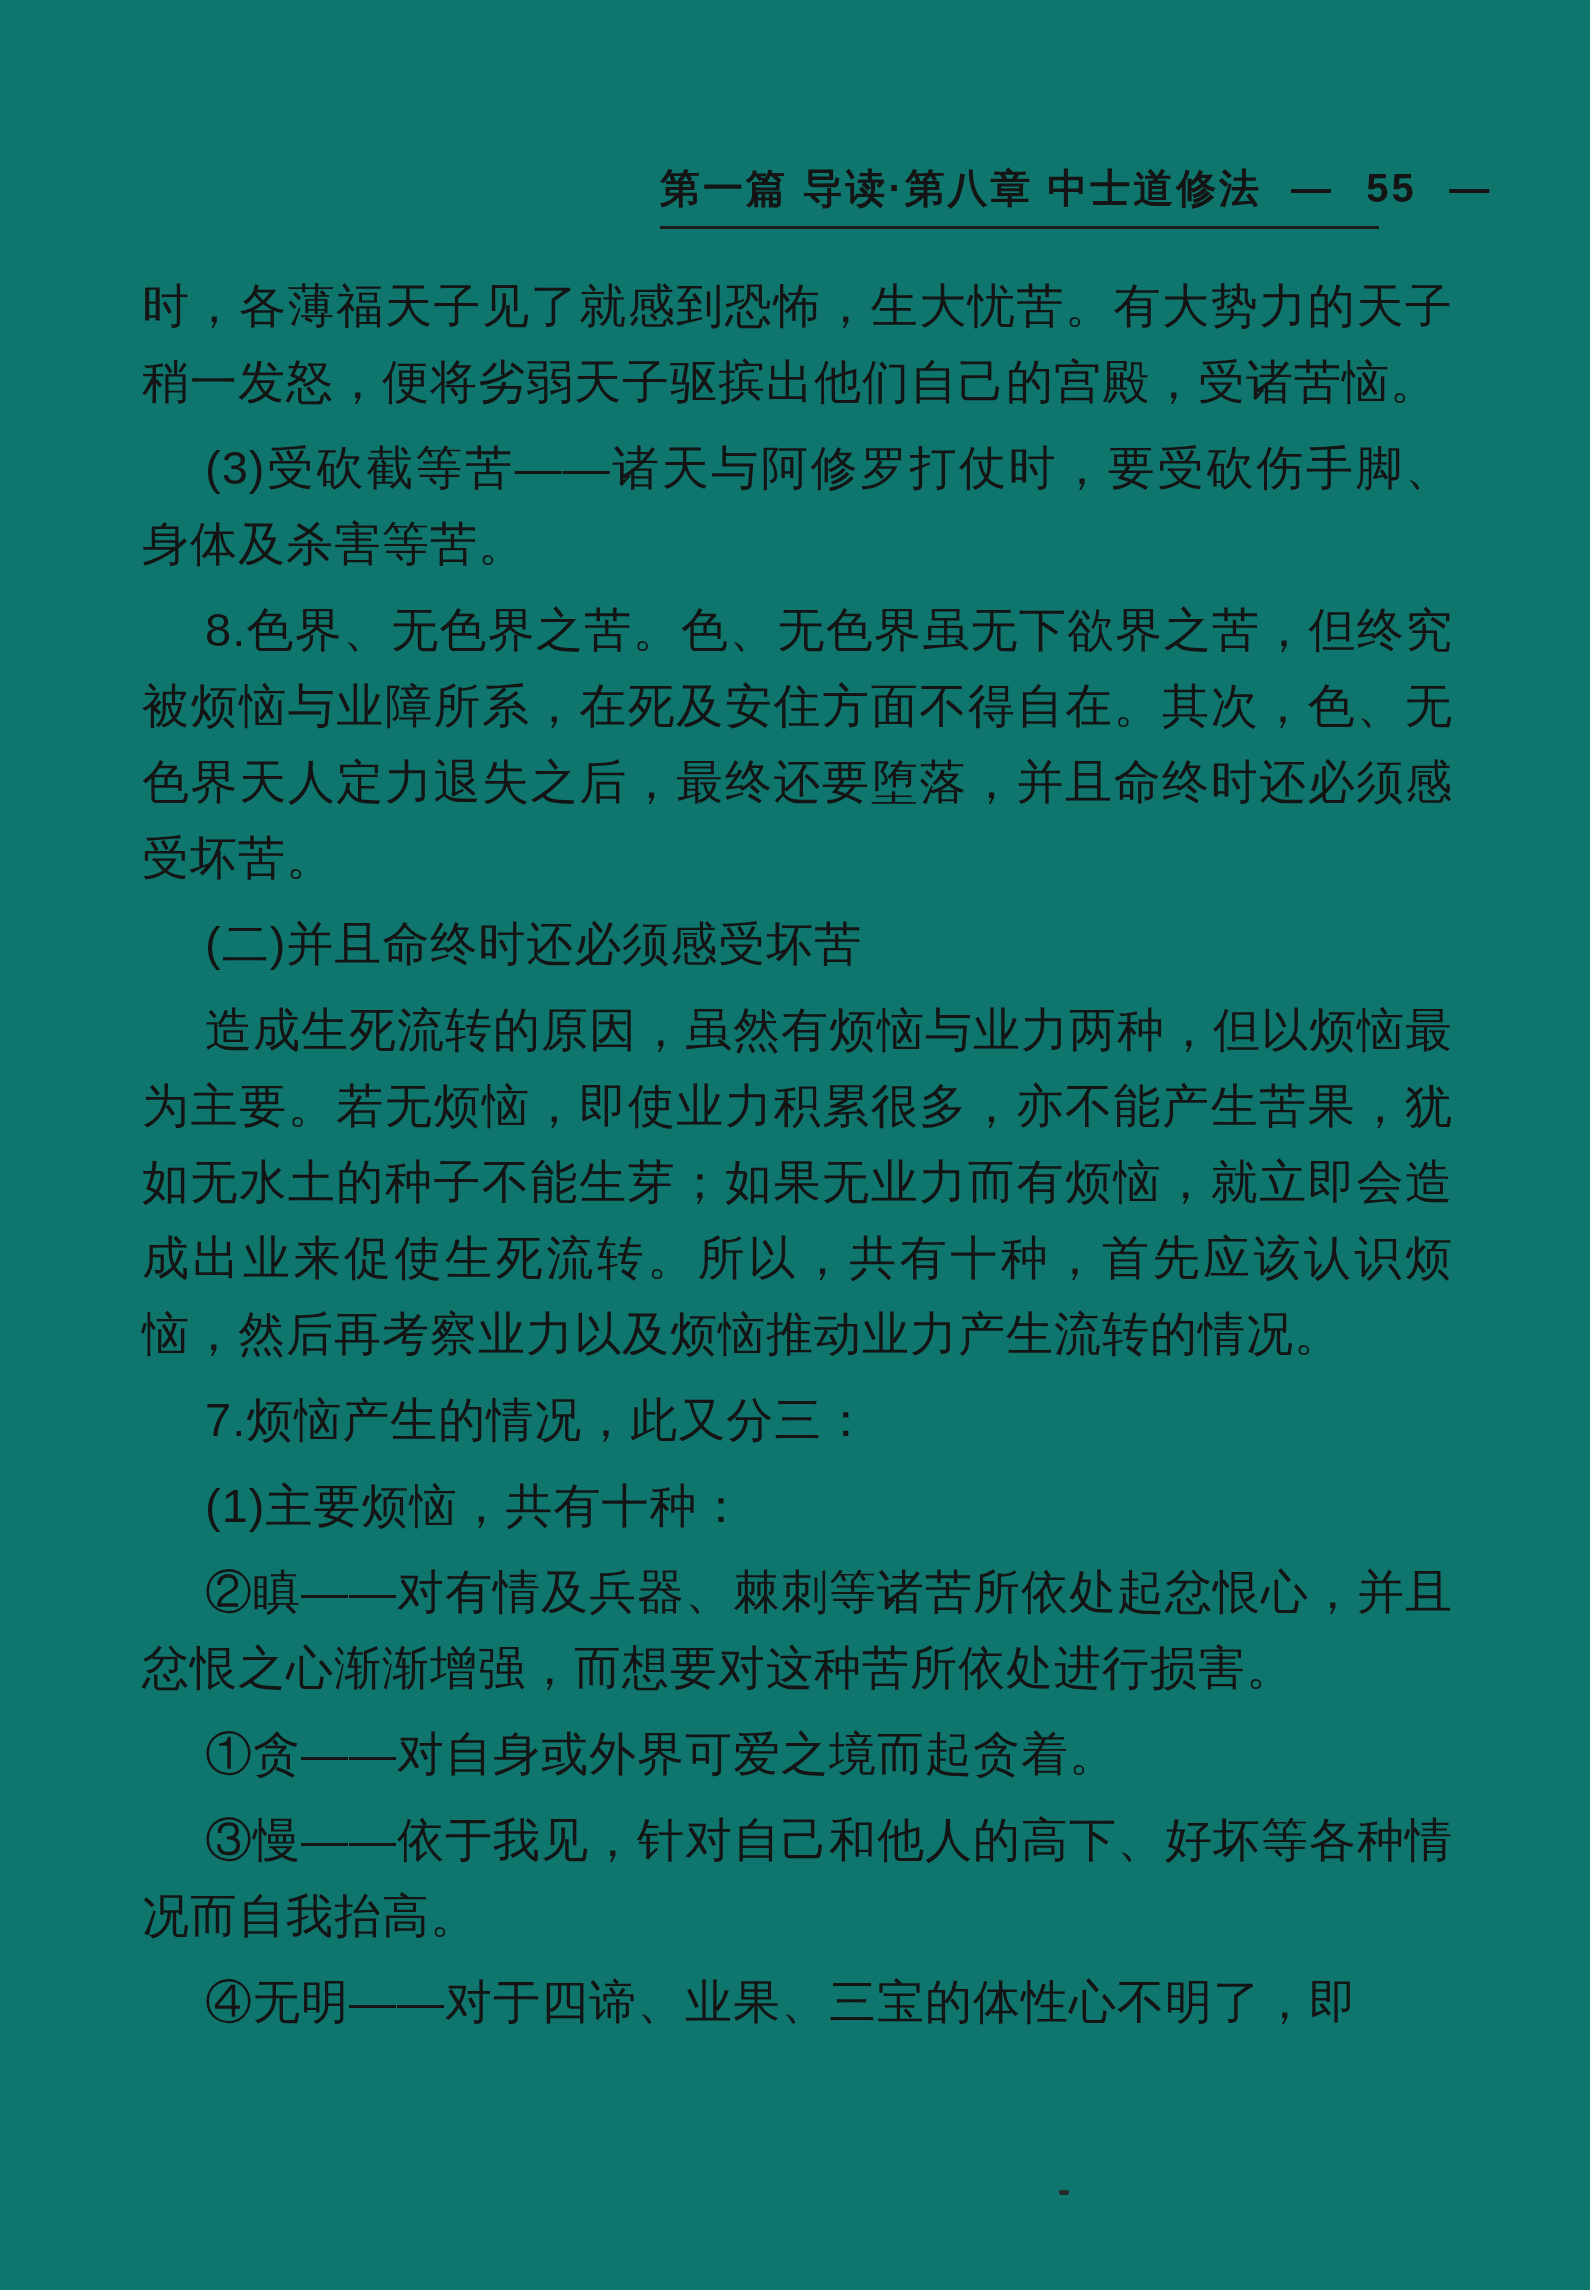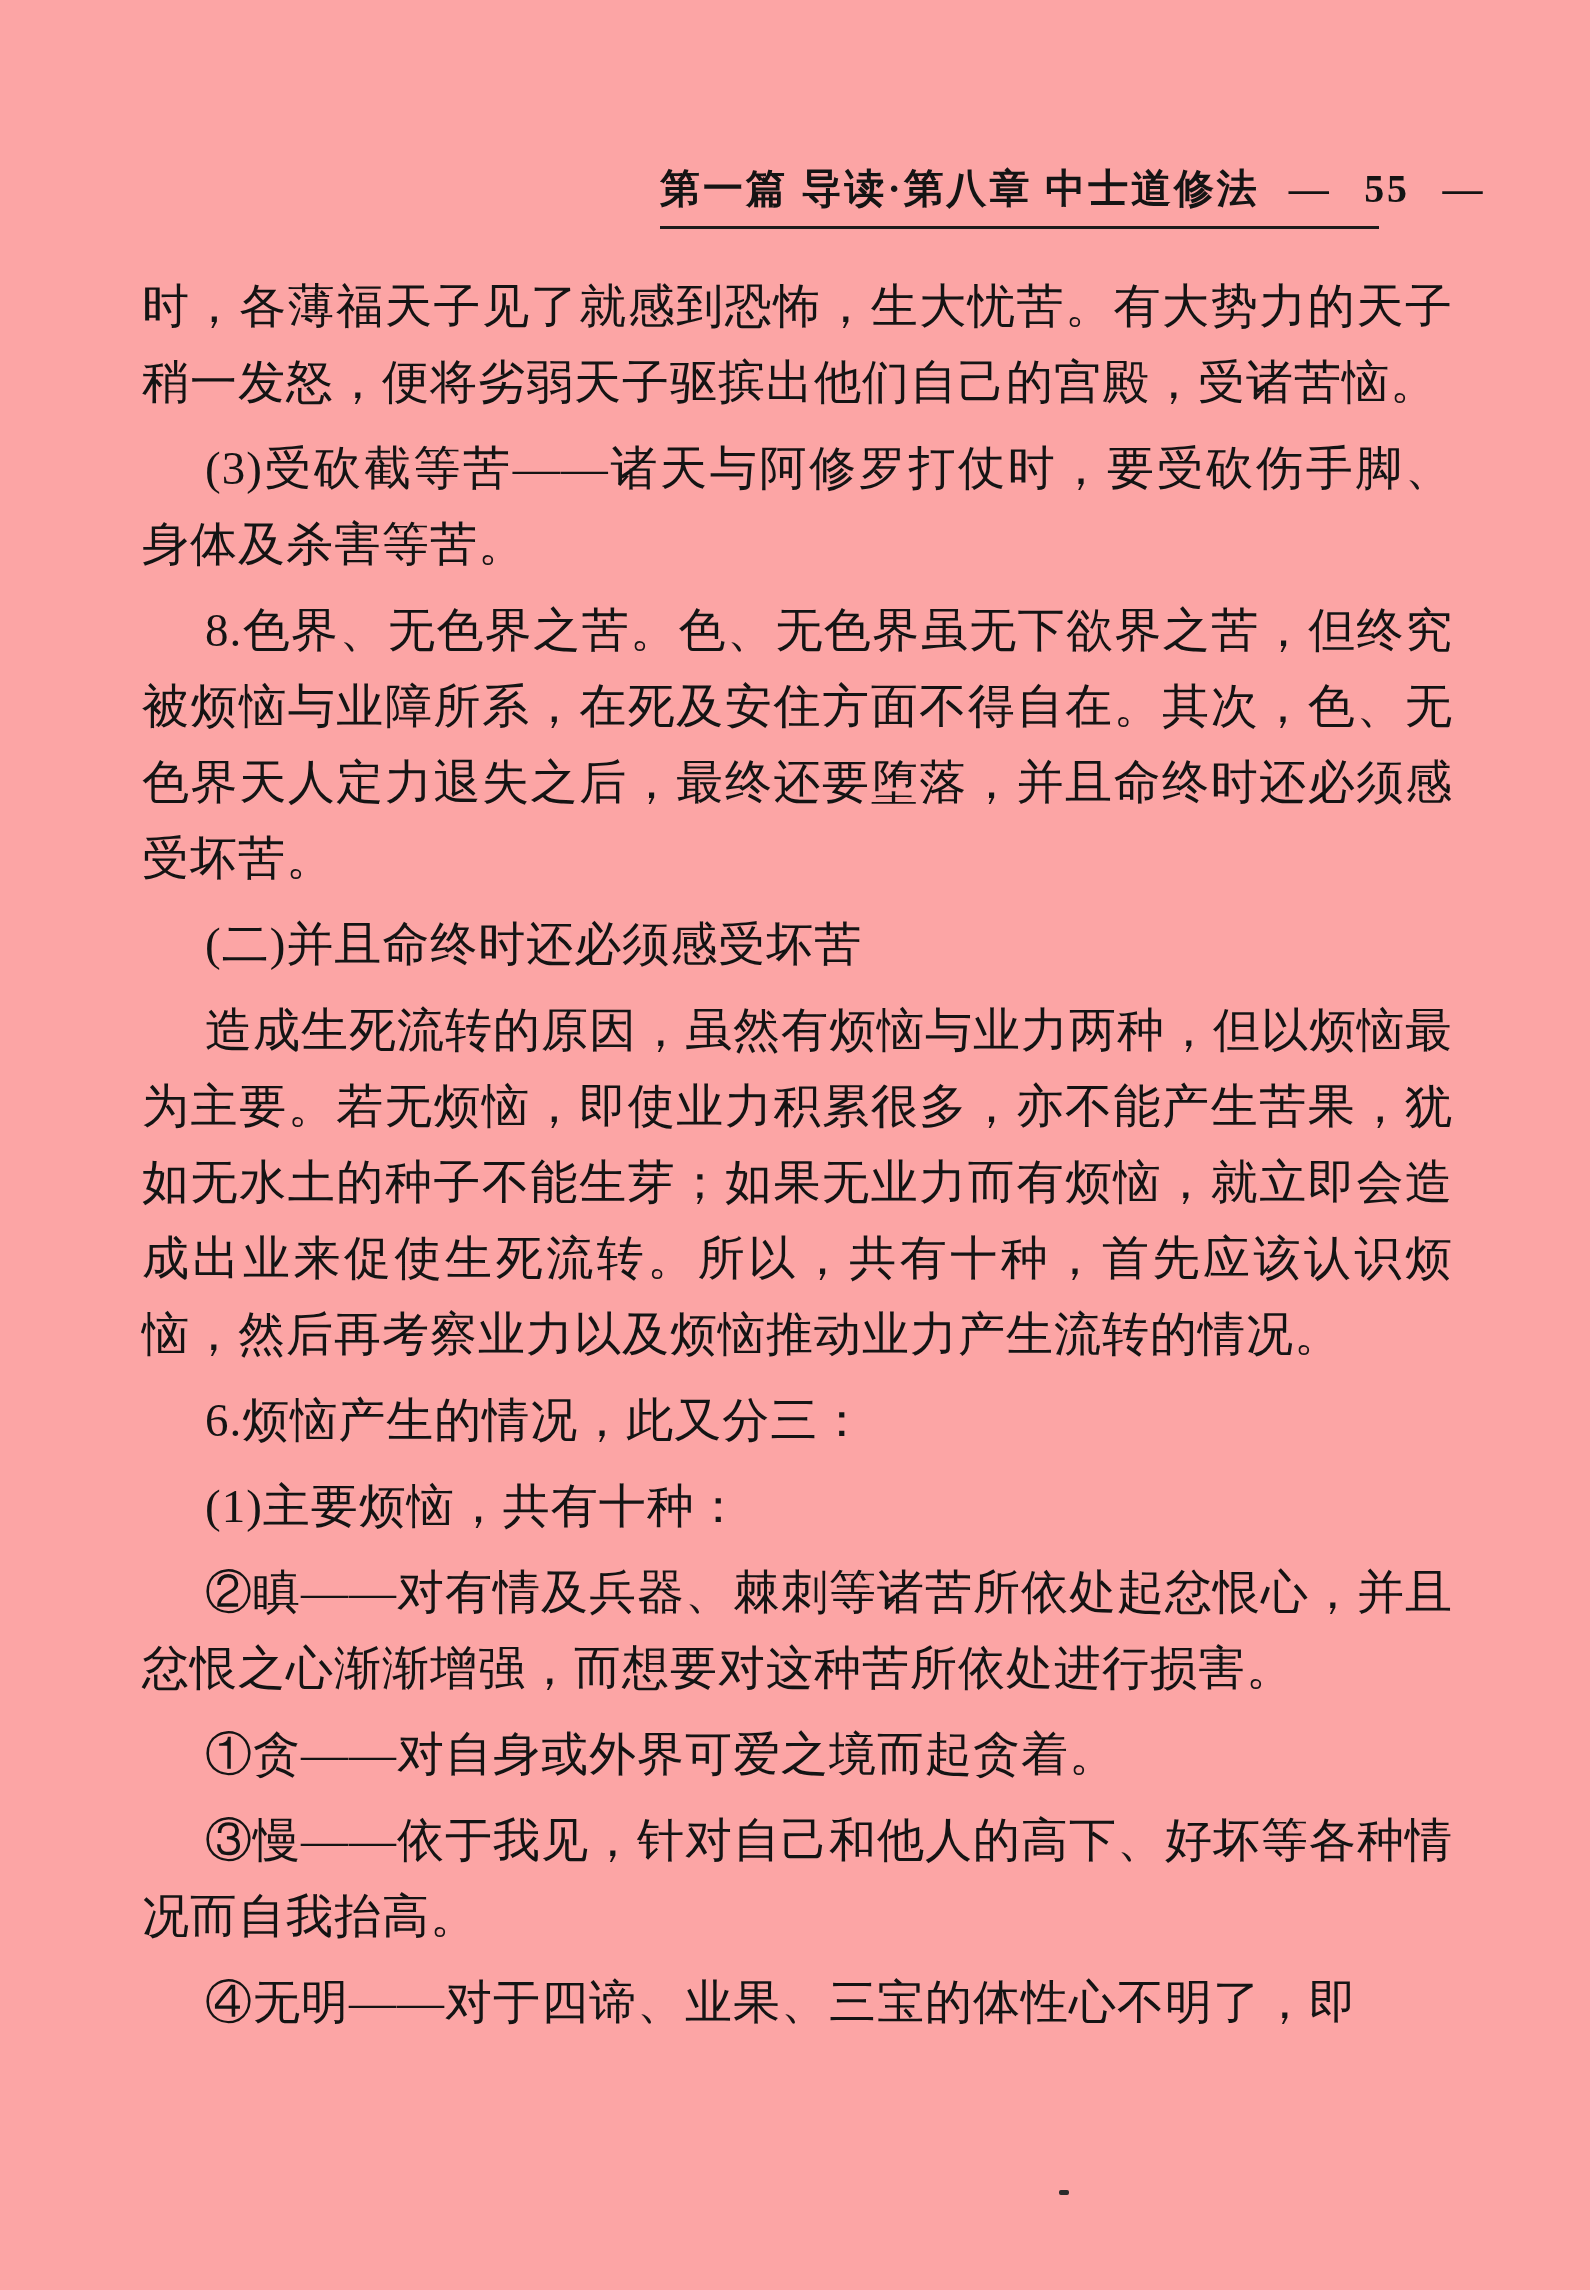--- a/index.html
+++ b/index.html
@@ -5,23 +5,23 @@
   html, body {
     margin: 0;
     padding: 0;
     background: #e8e8e8;
   }
   .page {
     position: relative;
     width: 1591px;
     height: 2290px;
     margin: 0 auto;
-    background: #fca5a5;
+    background: #0f766e;
     color: #141414;
-    font-family: Liberation Serif, serif;
+    font-family: Liberation Sans, sans-serif;
     overflow: hidden;
   }
 
   
   .running-head {
     position: absolute;
     top: 161px;
     left: 660px;
     width: 719px;
   }
@@ -90,21 +90,21 @@
       </span>
     </div>
   </div>
 
   <div class="content">
     <p>时，各薄福天子见了就感到恐怖，生大忧苦。有大势力的天子稍一发怒，便将劣弱天子驱摈出他们自己的宫殿，受诸苦恼。</p>
     <p class="indent">(3)受砍截等苦——诸天与阿修罗打仗时，要受砍伤手脚、身体及杀害等苦。</p>
     <p class="indent">8.色界、无色界之苦。色、无色界虽无下欲界之苦，但终究被烦恼与业障所系，在死及安住方面不得自在。其次，色、无色界天人定力退失之后，最终还要堕落，并且命终时还必须感受坏苦。</p>
     <p class="indent">(二)并且命终时还必须感受坏苦</p>
     <p class="indent">造成生死流转的原因，虽然有烦恼与业力两种，但以烦恼最为主要。若无烦恼，即使业力积累很多，亦不能产生苦果，犹如无水土的种子不能生芽；如果无业力而有烦恼，就立即会造成出业来促使生死流转。所以，共有十种，首先应该认识烦恼，然后再考察业力以及烦恼推动业力产生流转的情况。</p>
-    <p class="indent">6.烦恼产生的情况，此又分三：</p>
+    <p class="indent">7.烦恼产生的情况，此又分三：</p>
     <p class="indent">(1)主要烦恼，共有十种：</p>
     <p class="indent">②瞋——对有情及兵器、棘刺等诸苦所依处起忿恨心，并且忿恨之心渐渐增强，而想要对这种苦所依处进行损害。</p>
     <p class="indent">①贪——对自身或外界可爱之境而起贪着。</p>
     <p class="indent">③慢——依于我见，针对自己和他人的高下、好坏等各种情况而自我抬高。</p>
     <p class="indent">④无明——对于四谛、业果、三宝的体性心不明了，即</p>
   </div>
 
   <div class="speck"></div>
 
 </div>

